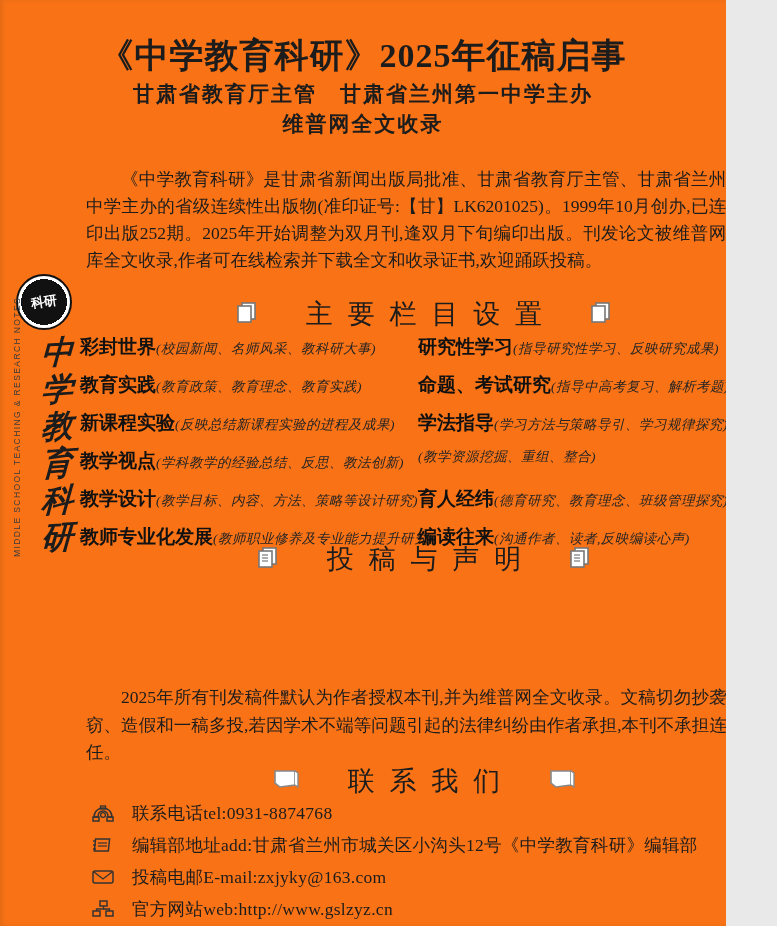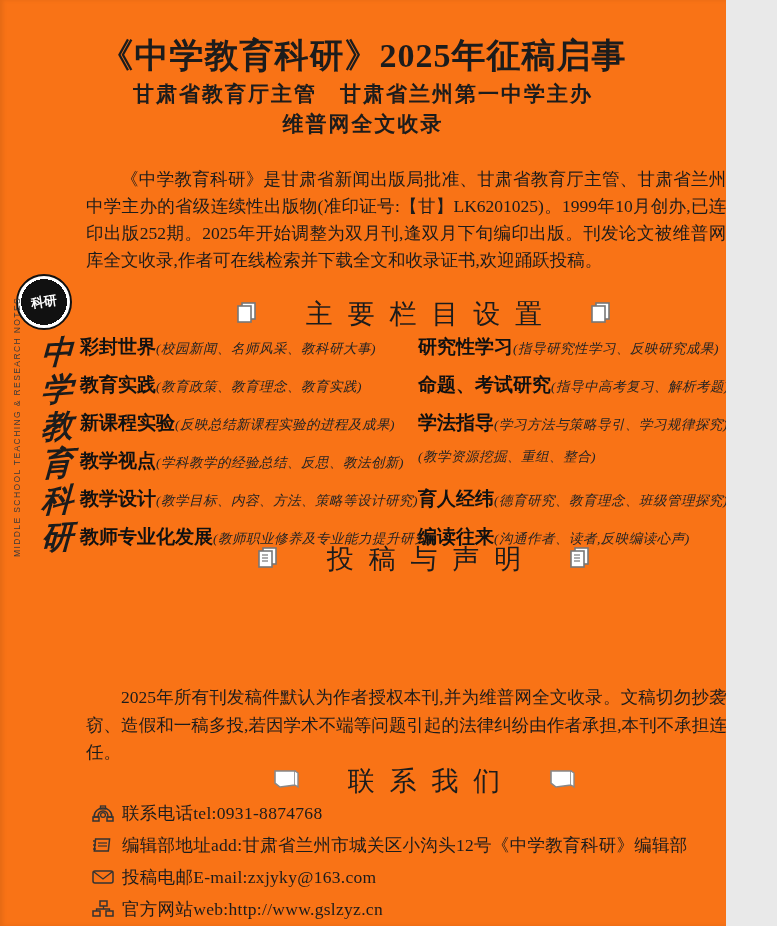--- a/index.html
+++ b/index.html
@@ -77,21 +77,21 @@
   }
   .overlay-box{
     display:inline-block;vertical-align:-7px;margin:0 2px;
     border:2px solid #3e3e3e;background:#fff;box-shadow:1px 1px 0 #bbb;
     padding:3px 10px 4px 10px;
     font-family:"Liberation Sans","DejaVu Sans",sans-serif;
     font-size:14.5px;color:#333;text-indent:0;line-height:18px;white-space:nowrap;
   }
   
   .contact-list{position:absolute;left:90px;top:797px;width:660px;}
-  .contact-row{display:flex;align-items:center;height:32px;gap:6px;}
+  .contact-row{display:flex;align-items:center;height:32px;gap:16px;}
   .contact-row .c-icon{width:26px;display:flex;justify-content:center;flex:0 0 auto;color:#333;}
   .contact-row .c-label{font-size:17.5px;letter-spacing:0.3px;white-space:nowrap;}
 </style>
 </head>
 <body>
 
 <div class="page">
 
   <div class="doc-title">《中学教育科研》2025年征稿启事</div>
   <div class="doc-sub1">甘肃省教育厅主管　甘肃省兰州第一中学主办</div>

